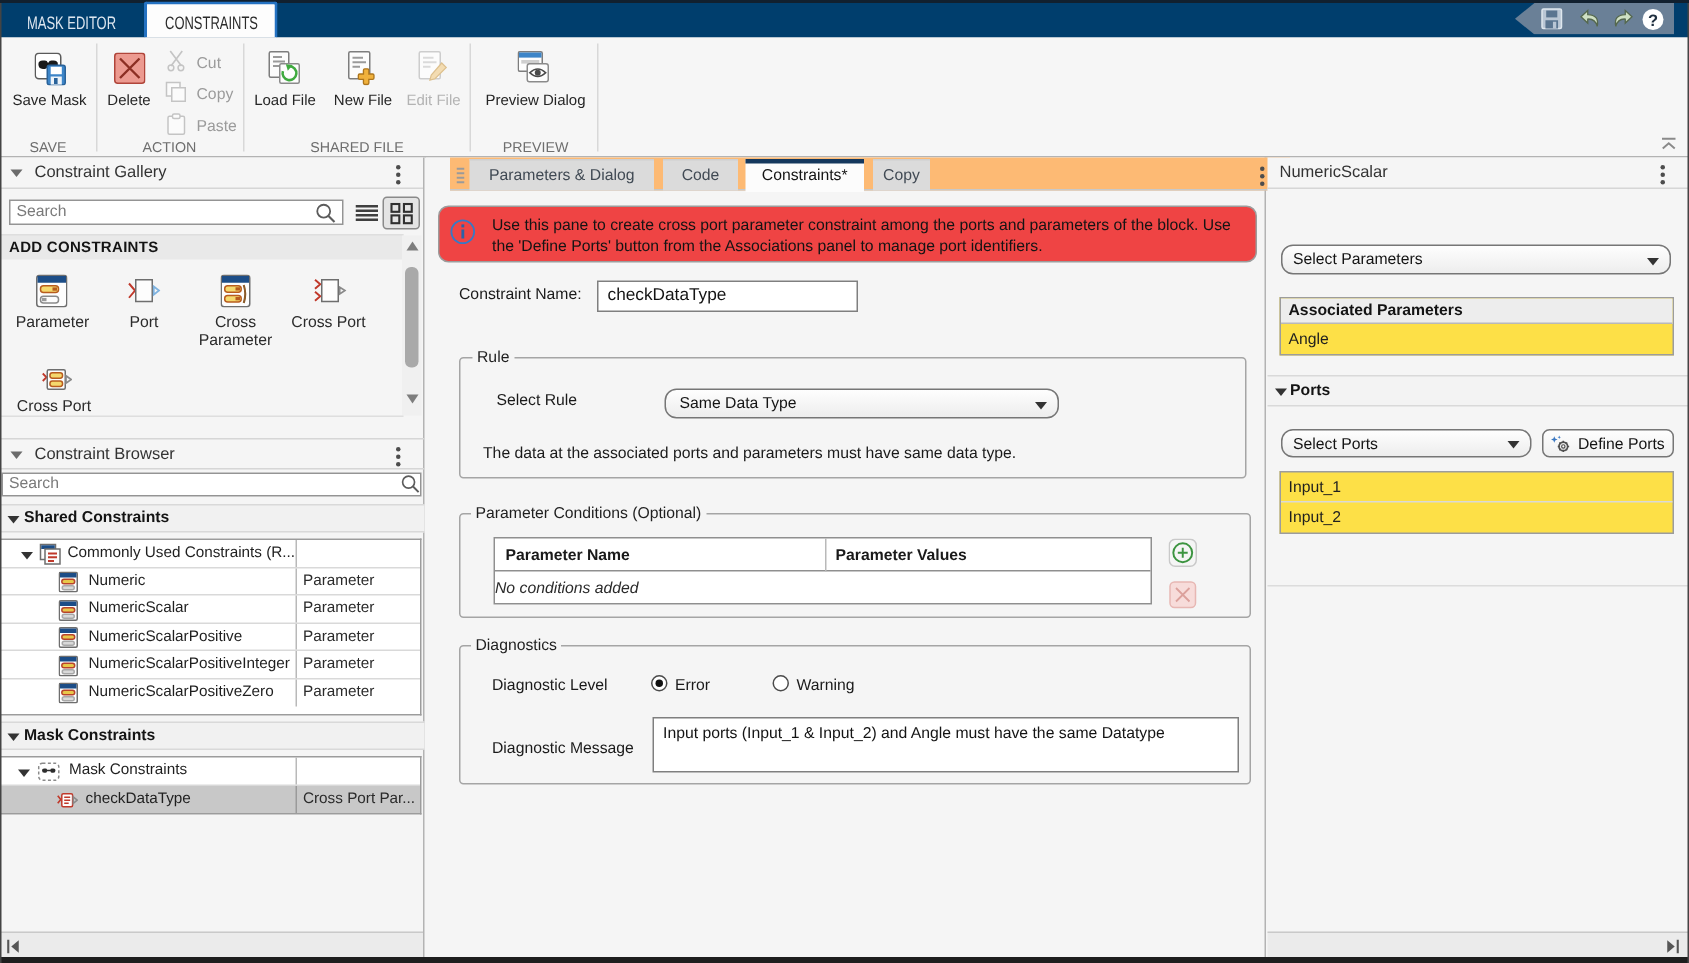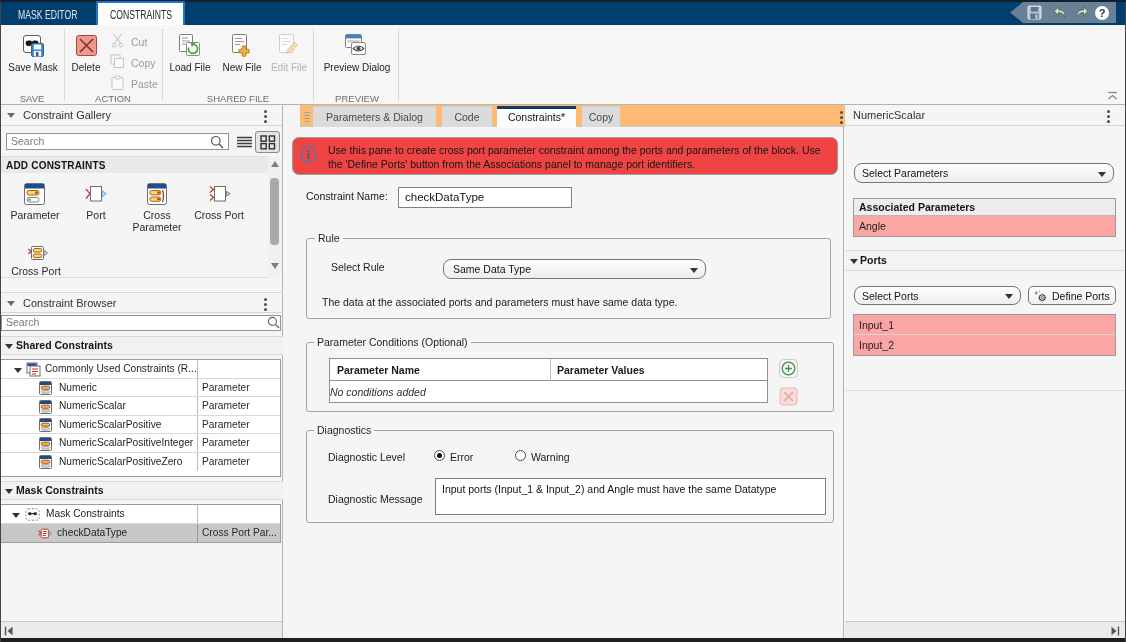--- a/index.html
+++ b/index.html
@@ -62,21 +62,21 @@
 .fset { position:absolute; border:1px solid #a5a5a5; border-radius:3px; }
 .fset .legend { position:absolute; top:-7px; background:#f5f5f5; padding:0 3px; color:#1f1f1f; }
 
 .textinput { position:absolute; background:#fff; border:1px solid #7f7f7f; color:#141414; }
 .combo { position:absolute; background:linear-gradient(#fefefe,#ededed); border:1px solid #767676; border-radius:8px; color:#141414; }
 .combo .arr { position:absolute; right:7px; top:8px; width:0; height:0; border-left:4px solid transparent; border-right:4px solid transparent; border-top:5px solid #333; }
 .btn { position:absolute; background:linear-gradient(#fefefe,#f0f0f0); border:1px solid #767676; border-radius:5px; color:#141414; }
 .radio { position:absolute; width:11px; height:11px; border:1px solid #4b4b4b; border-radius:50%; background:#fff; }
 .radio.on::after { content:""; position:absolute; left:2px; top:2px; width:5px; height:5px; border-radius:50%; background:#111; }
 
-.rtable { position:absolute; background:#fca5a5; border:1px solid #9c9c9c; }
+.rtable { position:absolute; background:#fde047; border:1px solid #9c9c9c; }
 .rtable .hd { height:17px; background:#ededed; border-bottom:1px solid #b9b9b9; font-weight:bold; padding:2px 0 0 5px; color:#141414; }
 .rtable .rw { height:20px; border-bottom:1px solid #d9d9d9; padding:4px 0 0 5px; color:#1f1f1f; }
 .rtable .rw:last-child { border-bottom:none; }
 
 .hstrip { position:absolute; top:516px; height:17px; background:#ebebeb; border-top:1px solid #c9c9c9; color:#555; }
 </style>
 </head>
 <body>
 <div class="abs" id="topline"></div>
 <div class="abs" id="titlebar">

